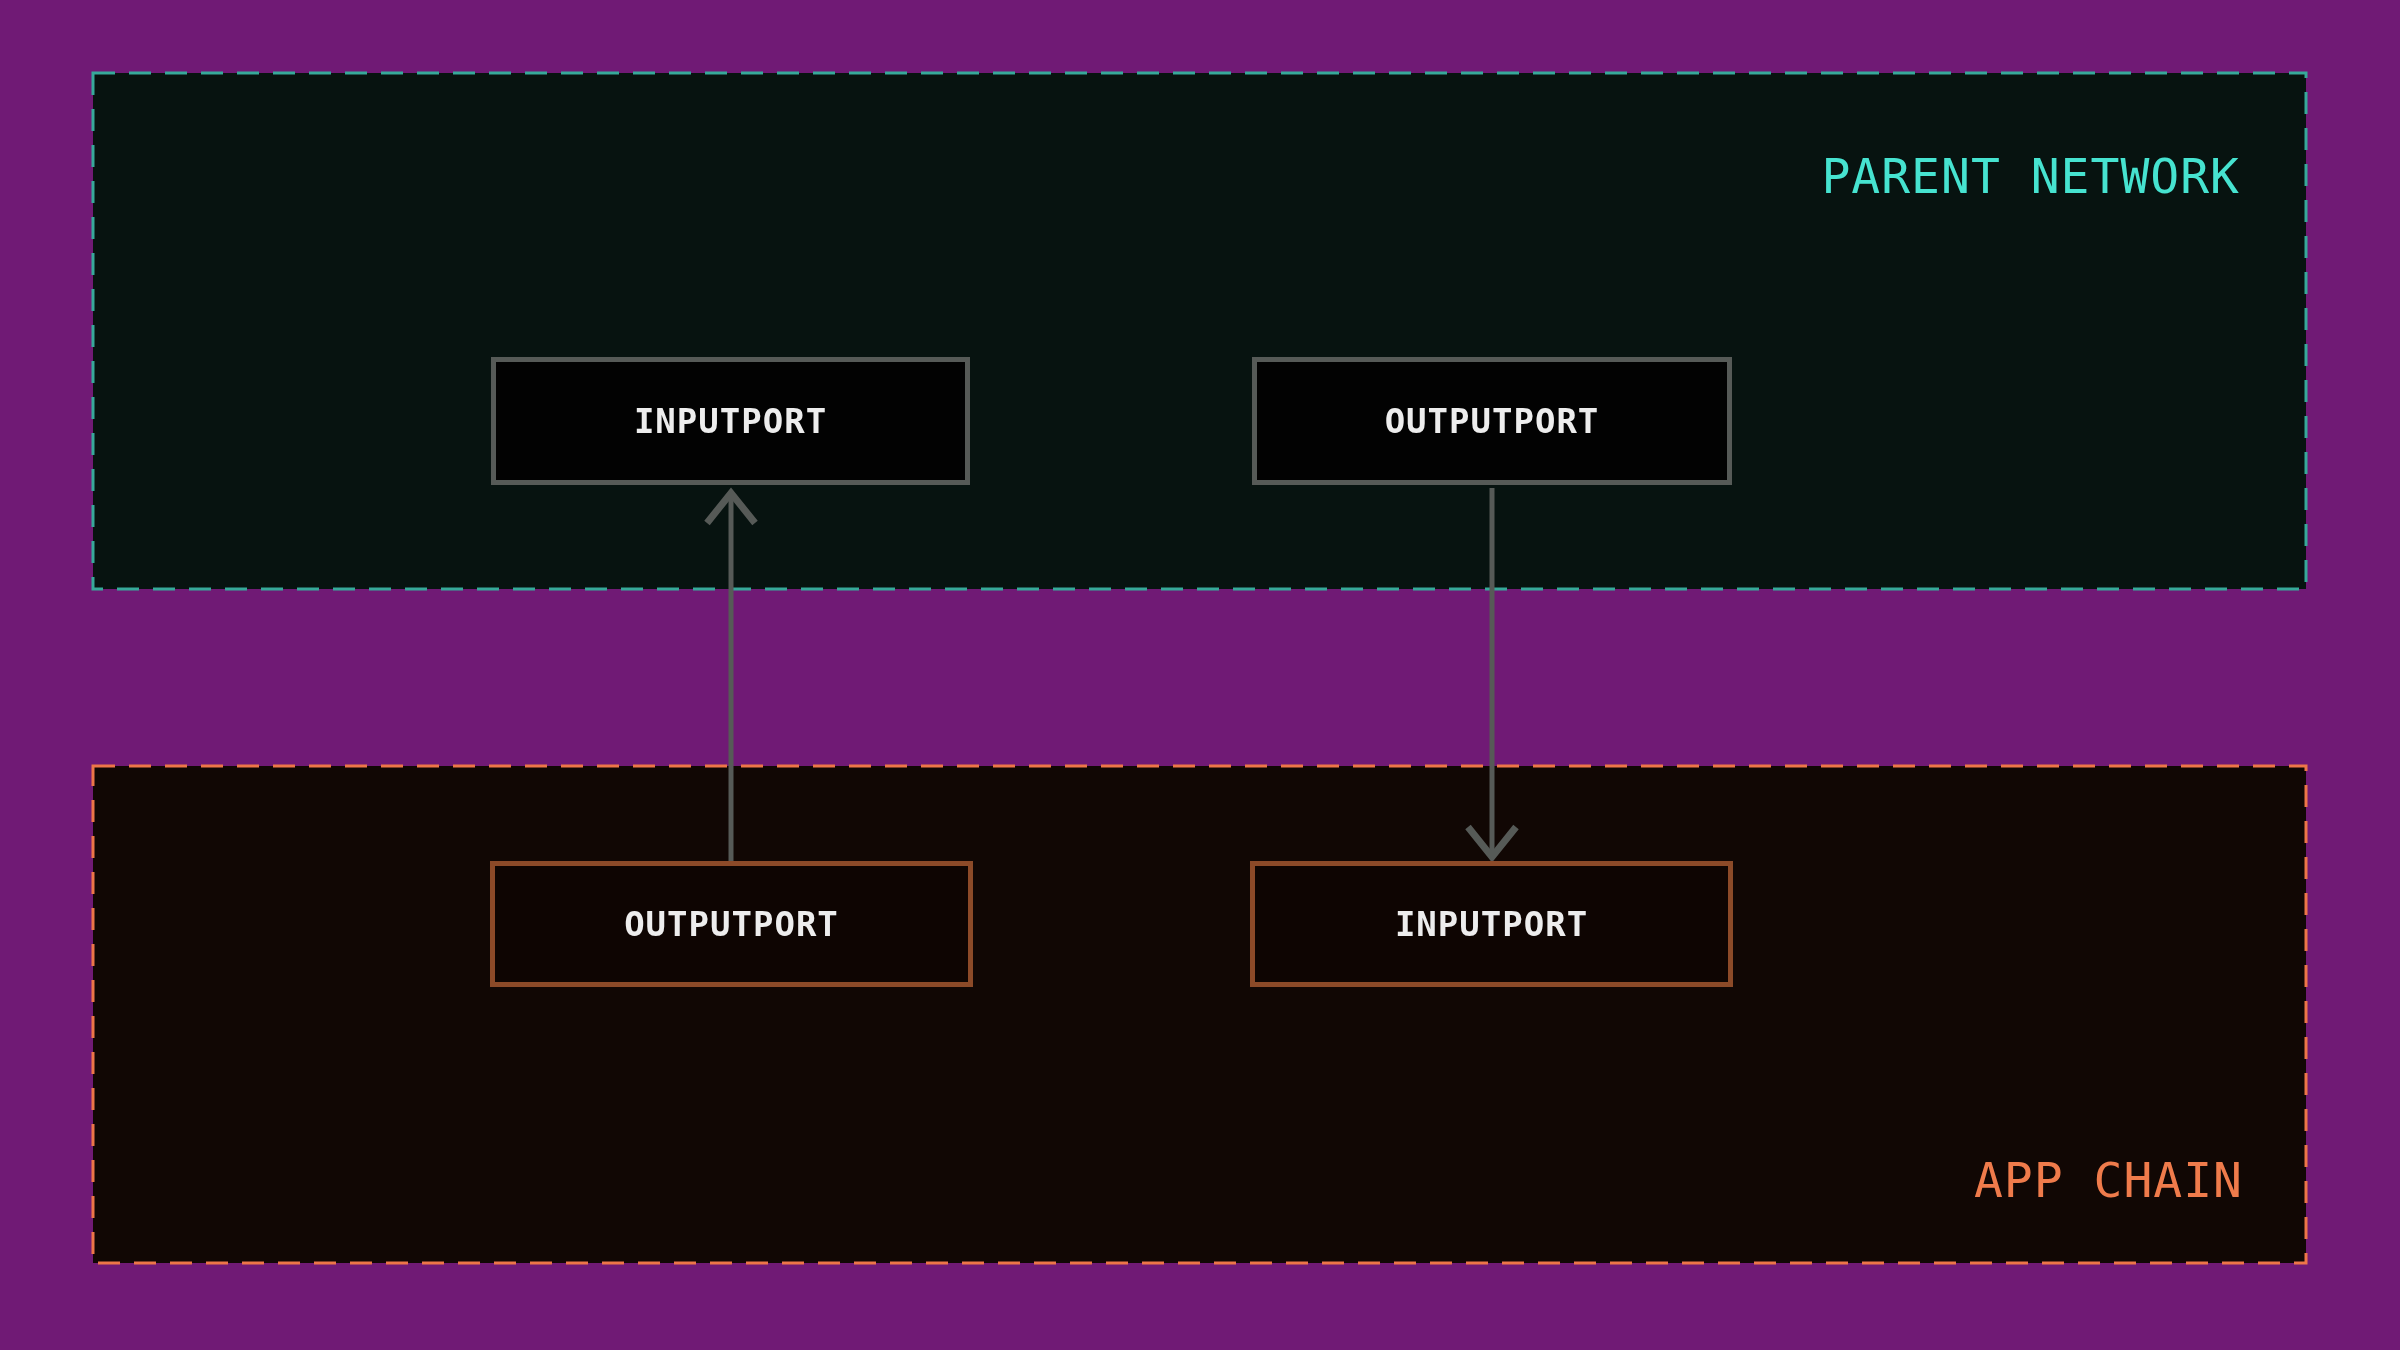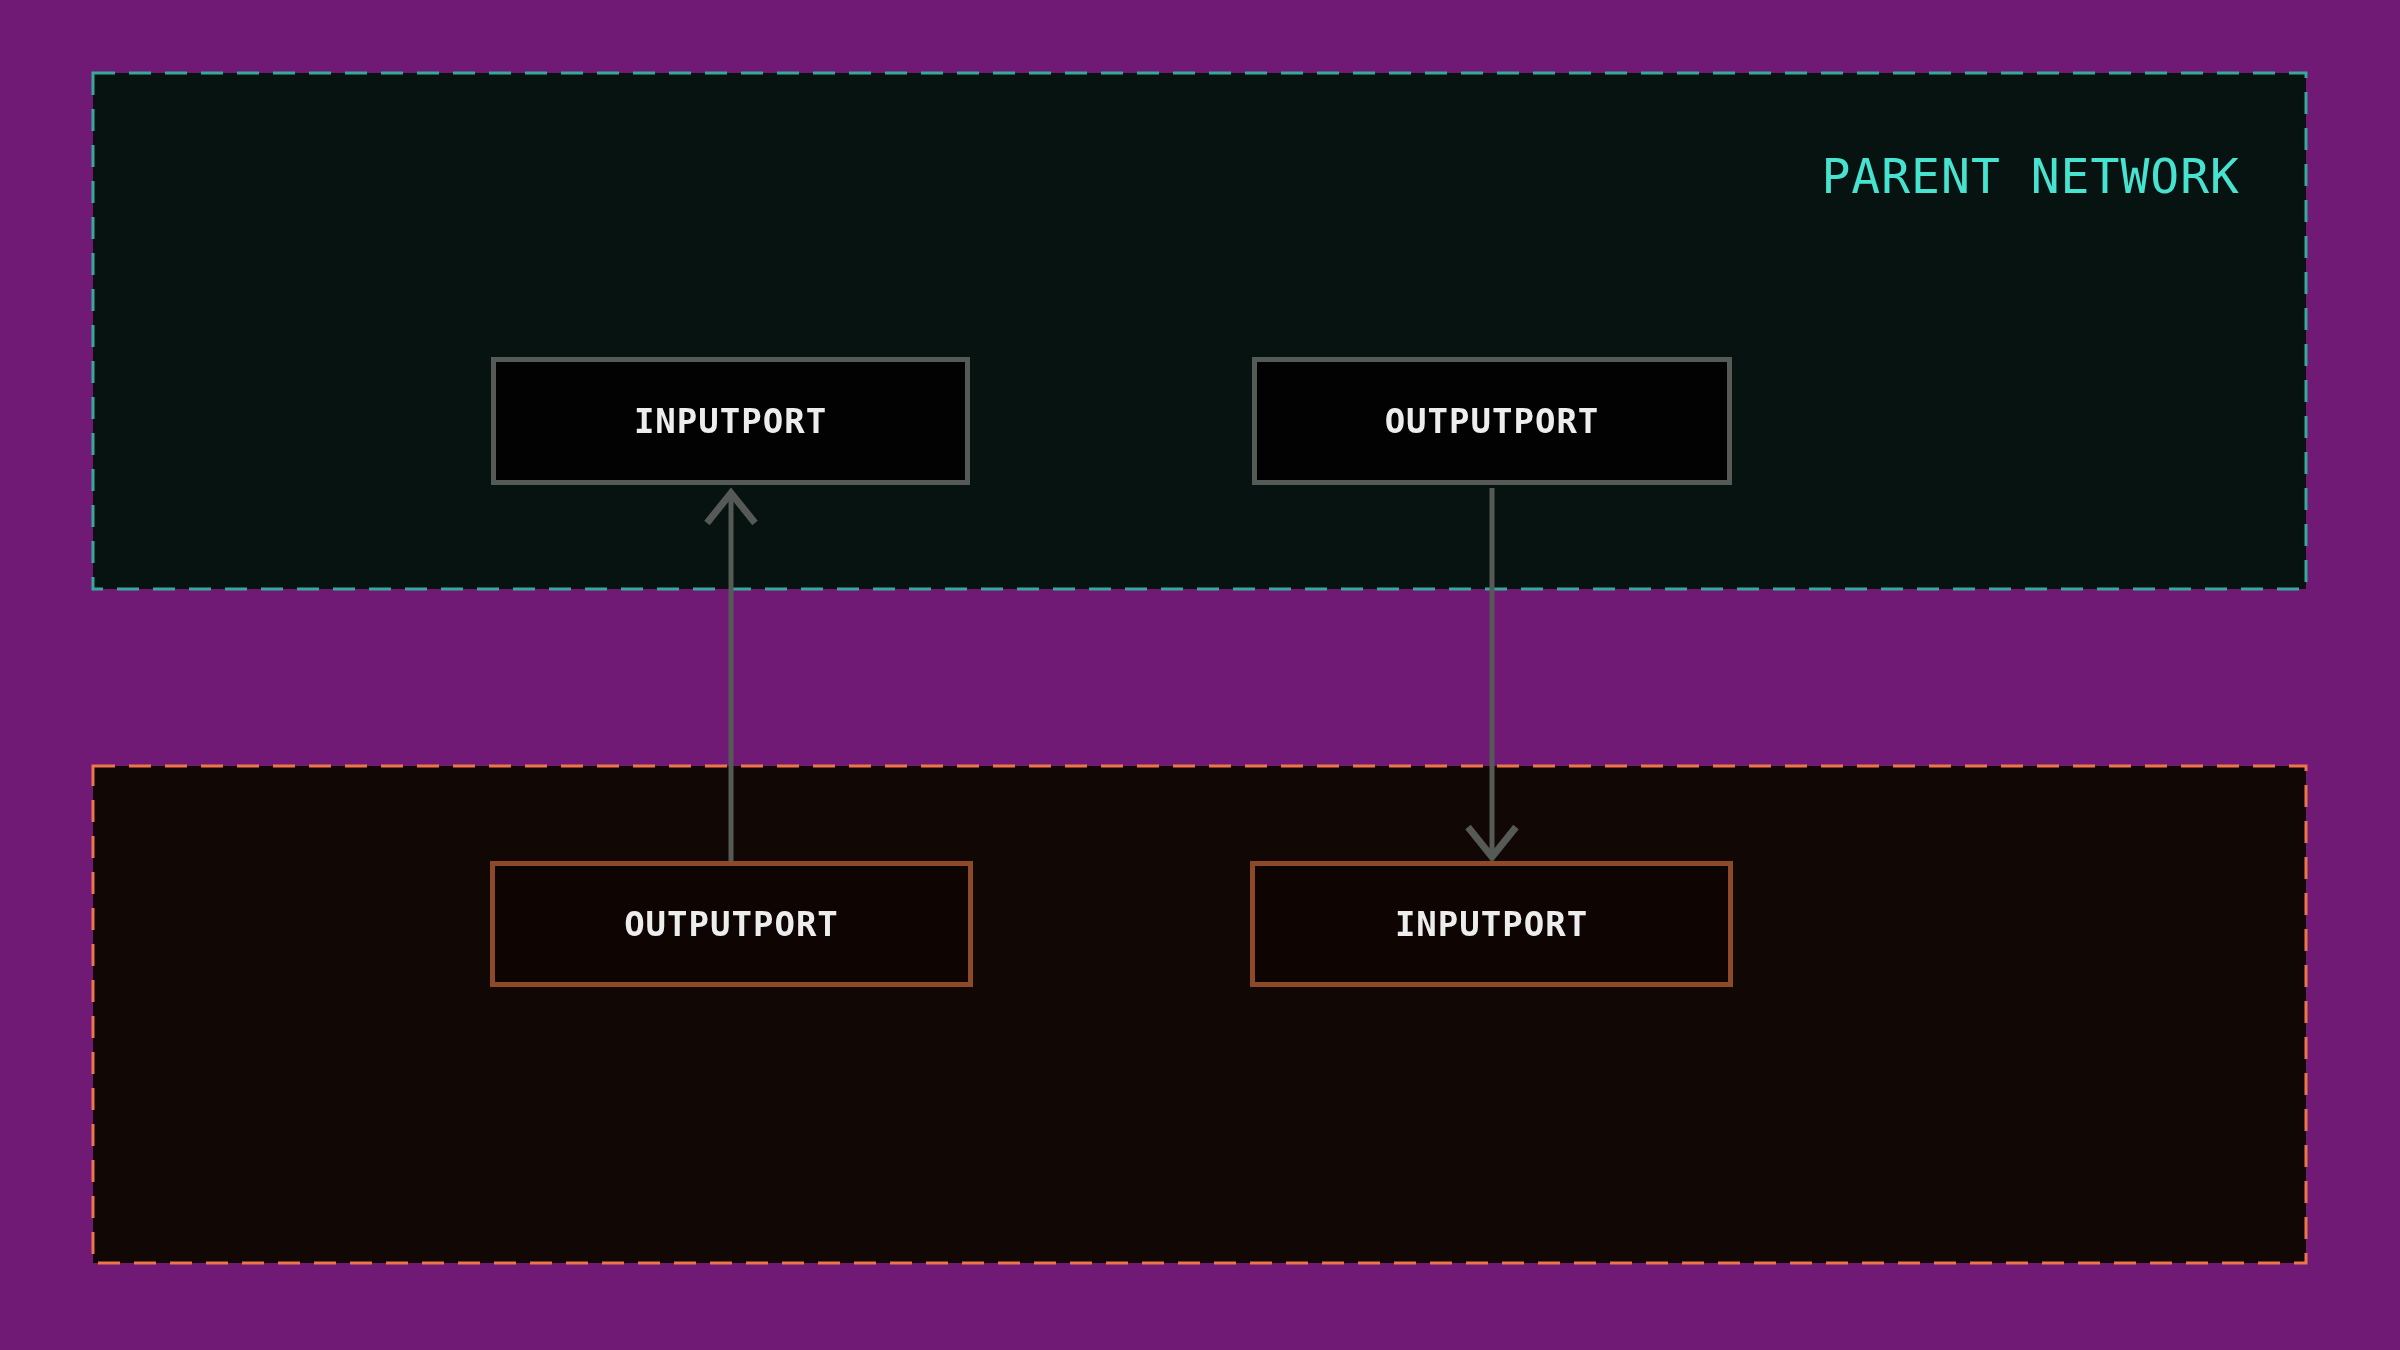--- a/index.html
+++ b/index.html
@@ -66,20 +66,21 @@
     </g>
 
     <g stroke="#565a57" fill="none">
       <line x1="1492" y1="488" x2="1492" y2="853" stroke-width="5"></line>
       <polyline points="1468,827 1492,857 1516,827" stroke-width="7" stroke-linejoin="miter"></polyline>
     </g>
   </svg>
 
   <div class="region-label parent">PARENT NETWORK</div>
 
+  <div class="region-label app">APP CHAIN</div>
 
   <div class="port parent-style parent-input">
     <span>INPUTPORT</span>
   </div>
 
   <div class="port parent-style parent-output">
     <span>OUTPUTPORT</span>
   </div>
 
   <div class="port app-style app-output">

